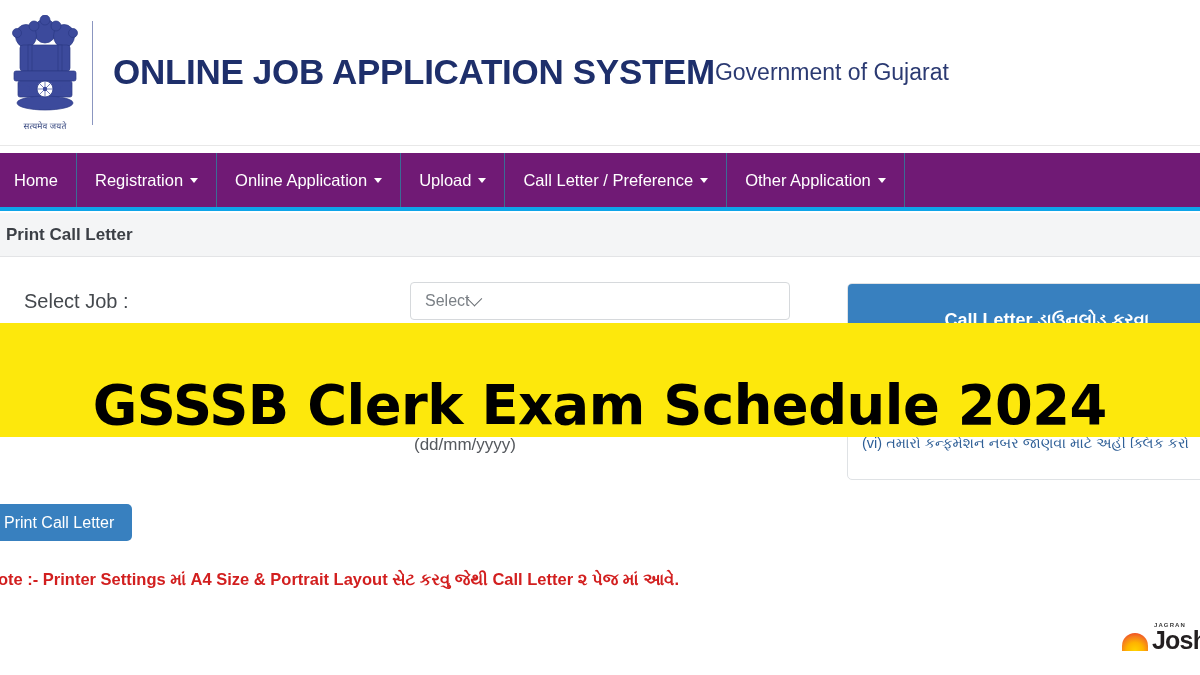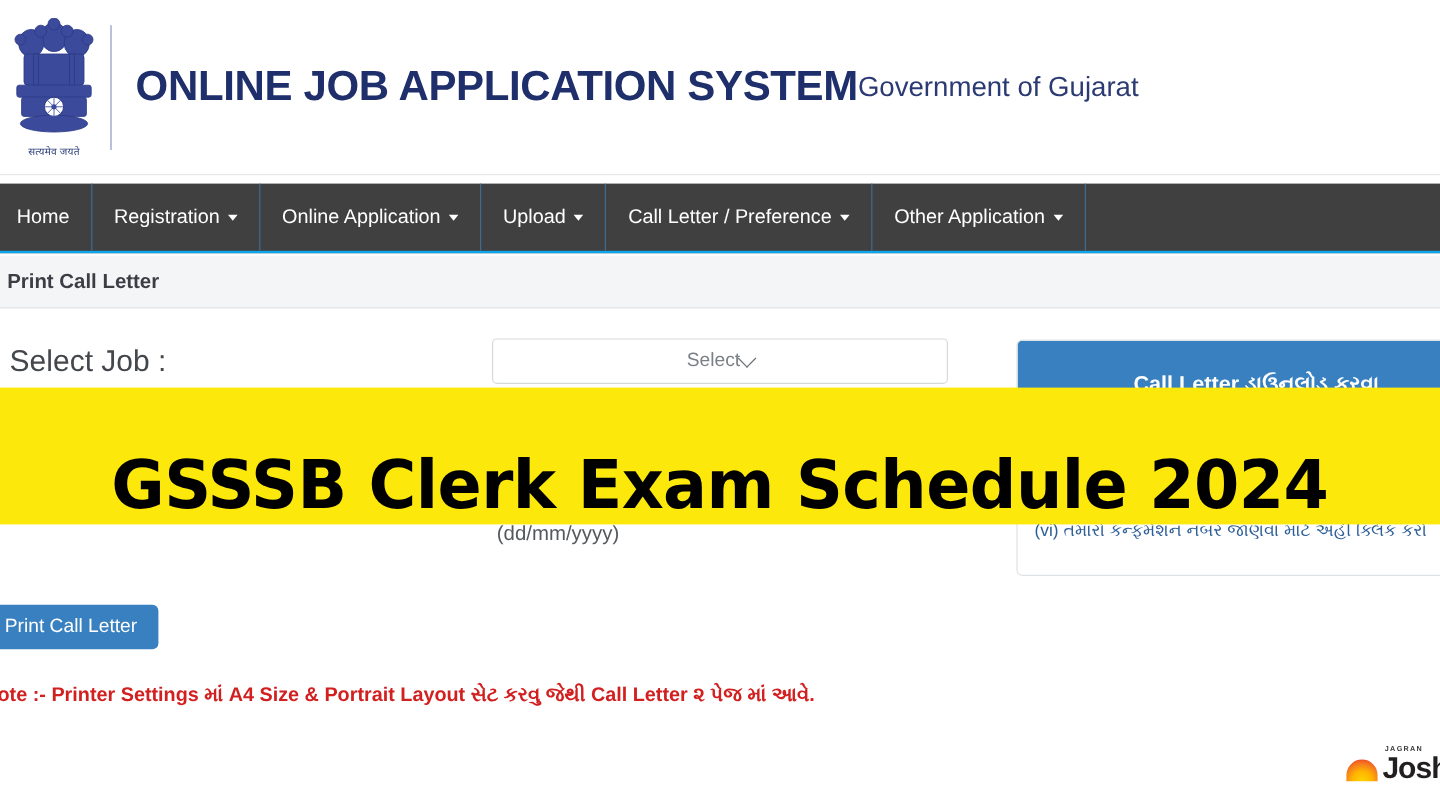--- a/index.html
+++ b/index.html
@@ -65,24 +65,24 @@
     margin-top: 3px;
     white-space: nowrap;
     text-align: right;
   }
 
   
   .navbar {
     position: absolute;
     left: 0; top: 153px;
     width: 1200px; height: 58px;
-    background: #404040;
+    background: #701a75;
     display: flex;
     align-items: stretch;
-    border-bottom: 2px solid #0ea5e9;
+    border-bottom: 4px solid #0ea5e9;
   }
   .nav-item {
     display: flex;
     align-items: center;
     padding: 0 18px;
     color: #ffffff;
     font-size: 16.5px;
     white-space: nowrap;
     border-right: 1px solid #3a6c95;
     cursor: pointer;
@@ -118,33 +118,33 @@
   
   .form-row {
     position: absolute;
     left: 0; top: 282px;
     width: 800px;
     display: flex;
     align-items: center;
   }
   .form-label {
     width: 410px;
-    padding-left: 8px;
-    font-size: 25px;
+    padding-left: 24px;
+    font-size: 20px;
     color: #44484d;
   }
   .select-box {
     width: 380px;
     height: 38px;
     border: 1px solid #d6d9dc;
     border-radius: 4px;
     background: #ffffff;
     display: flex;
     align-items: center;
-    justify-content: center;
+    justify-content: flex-start;
     padding: 0 14px;
     font-size: 16px;
     color: #7b8086;
     cursor: pointer;
   }
   .chev {
     width: 11px; height: 11px;
     border-right: 1.8px solid #6b7075;
     border-bottom: 1.8px solid #6b7075;
     transform: rotate(45deg) translate(-2px,-2px);

